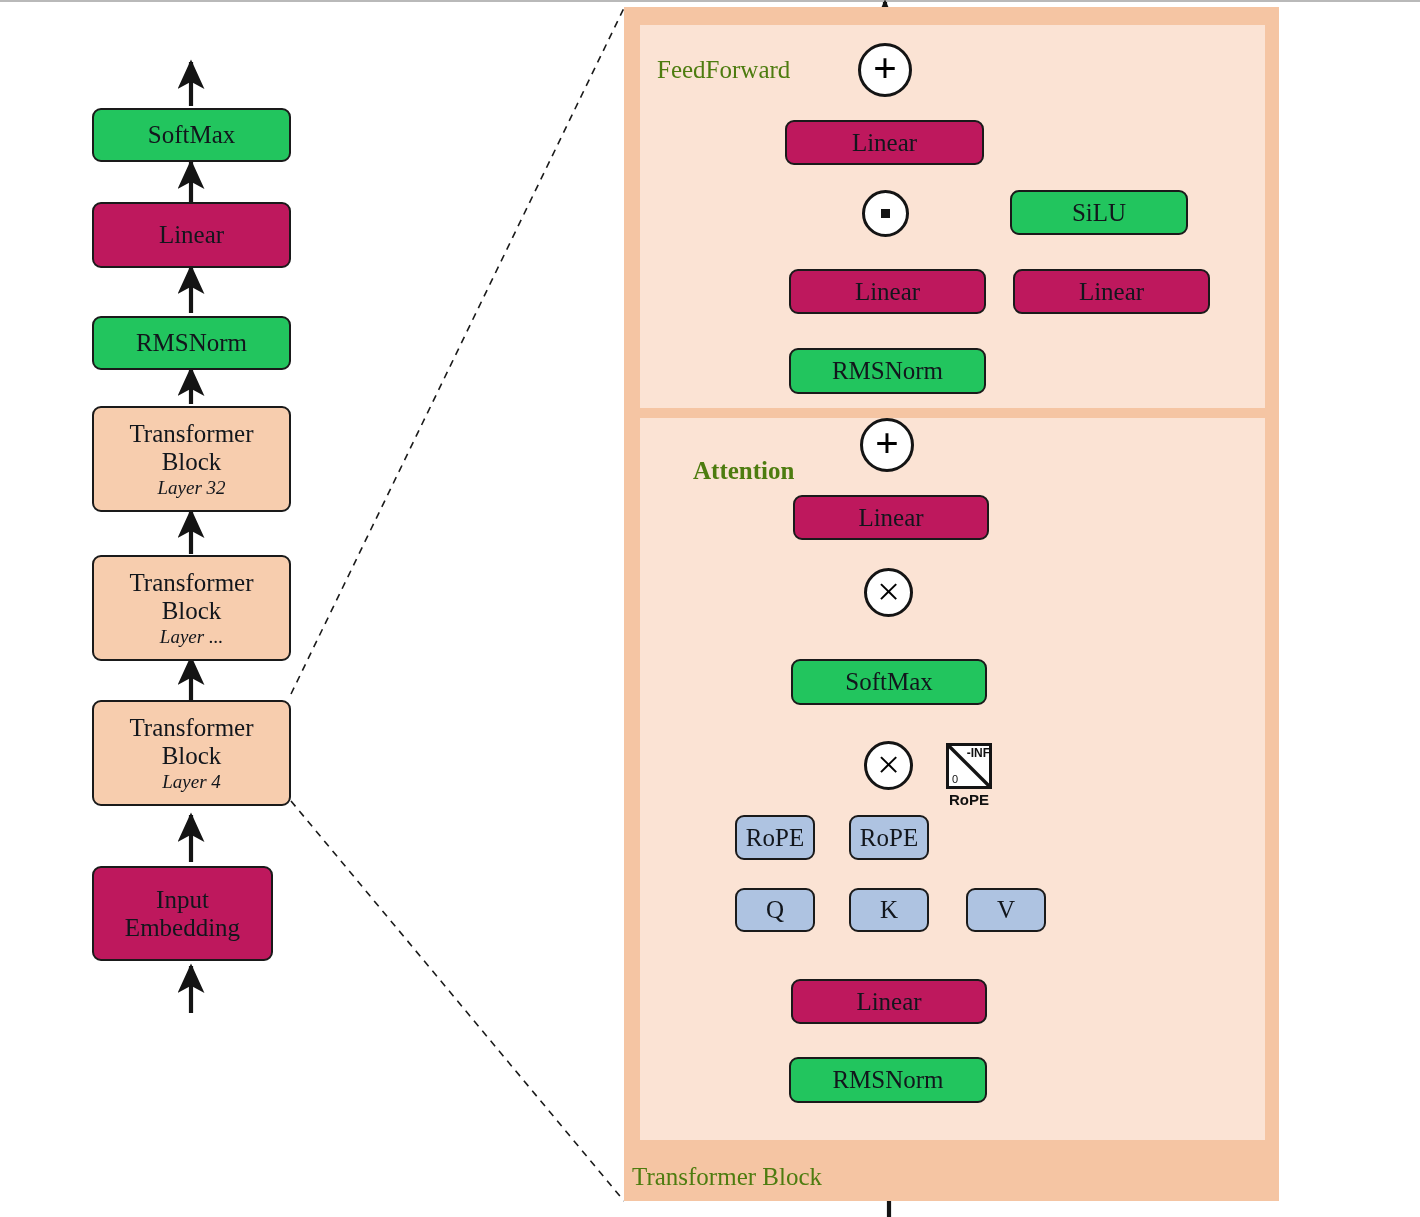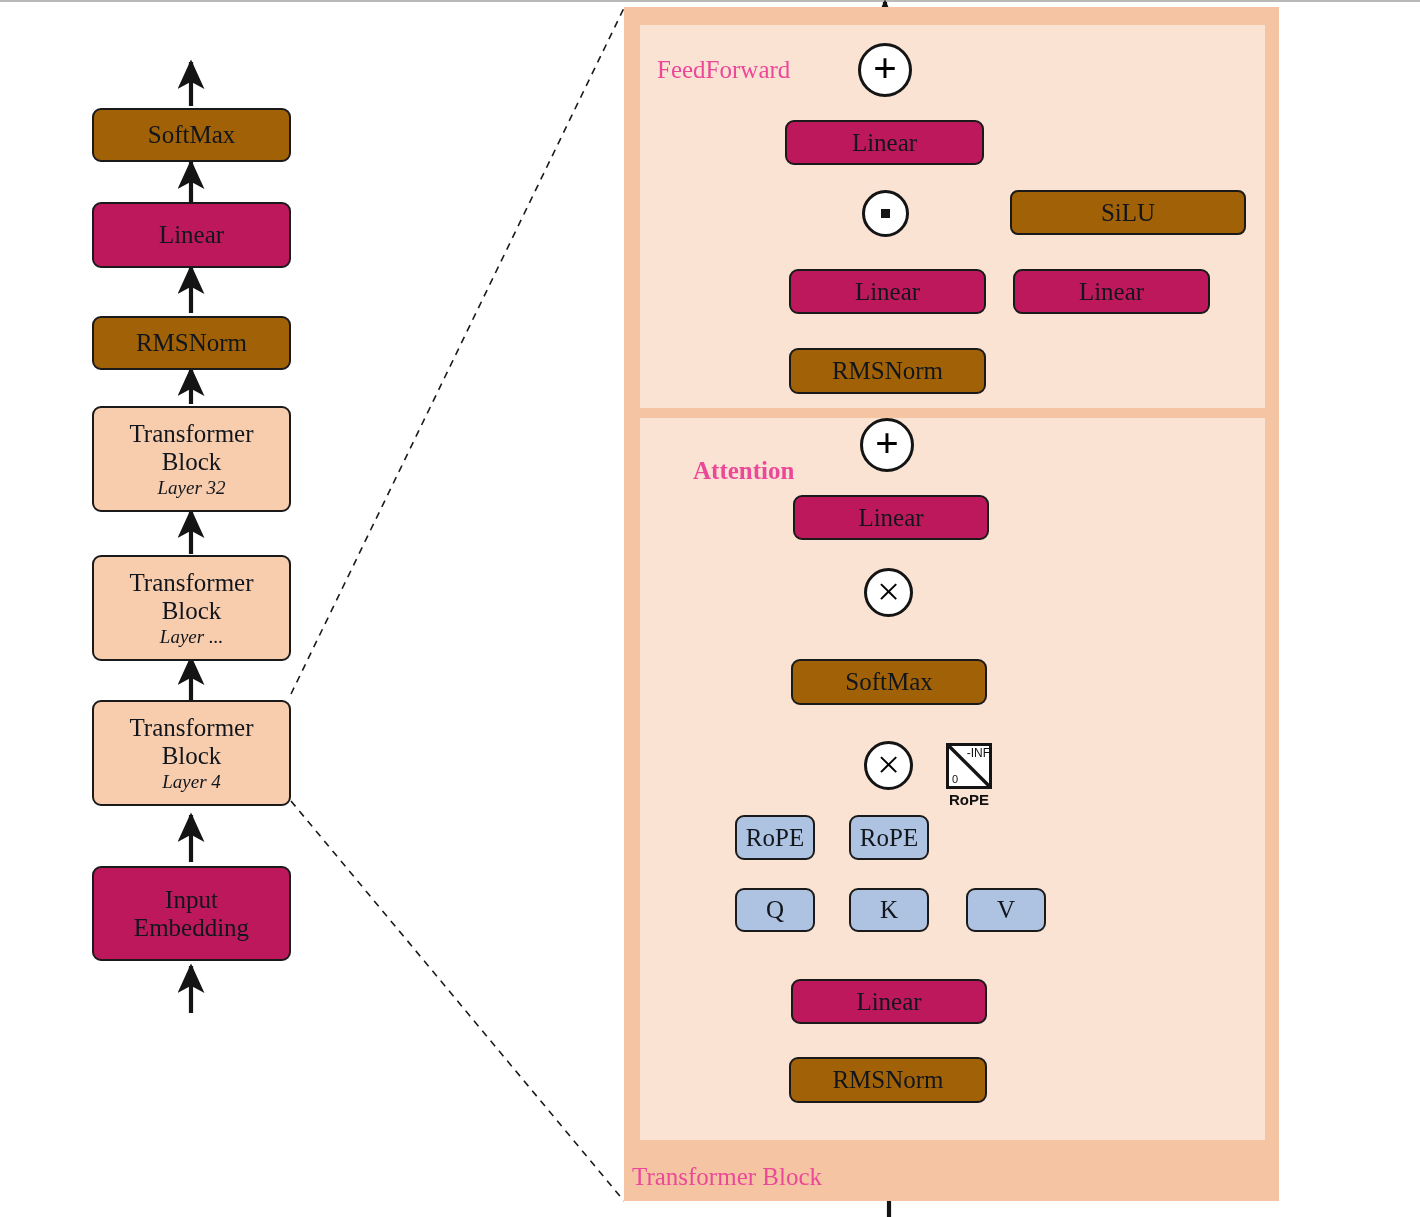--- a/index.html
+++ b/index.html
@@ -14,21 +14,21 @@
     border-radius:9px;
     display:flex;
     flex-direction:column;
     align-items:center;
     justify-content:center;
     text-align:center;
     color:#12161c;
     font-family:"Liberation Serif", serif;
     line-height:1.12;
   }
-  .node.green{background:#a16207;}
+  .node.green{background:#22c55e;}
   .node.blue{background:#be185d;}
   .node.blue-dark{background:#aec3e1;}
   .node.orange{background:#f7cdae;}
 
   .node .main{font-size:25px;}
   .node .sub{font-size:19px;margin-top:1px;font-style:italic;}
 
   
   .outer-panel{
     position:absolute;
@@ -37,21 +37,21 @@
   }
   .inner-panel{
     position:absolute;
     background:#fbe3d4;
     box-sizing:border-box;
   }
   .panel-label{
     position:absolute;
     font-family:"Liberation Serif", serif;
     font-size:25px;
-    color:#ec4899;
+    color:#4d7c0f;
     white-space:nowrap;
   }
 
   
   .op{
     position:absolute;
     box-sizing:border-box;
     border:3px solid #141414;
     border-radius:50%;
     background:#ffffff;
@@ -70,21 +70,21 @@
     background:#ffffff;
   }
   .mask-zero{
     position:absolute;left:3px;bottom:1px;
     font-family:"Liberation Sans", sans-serif;
     font-size:11px;color:#111;
   }
   .mask-inf{
     position:absolute;right:-1px;top:0px;
     font-family:"Liberation Sans", sans-serif;
-    font-size:12px;font-weight:normal;color:#111;
+    font-size:12px;font-weight:bold;color:#111;
   }
   .mask-cap{
     position:absolute;left:50%;transform:translateX(-50%);
     top:48px;
     font-family:"Liberation Sans", sans-serif;
     font-size:15px;font-weight:bold;color:#111;
     white-space:nowrap;
   }
 
   svg.wires{position:absolute;left:0;top:0;width:1420px;height:1217px;pointer-events:none;}
@@ -196,21 +196,21 @@
   <div class="node orange" style="left:92px;top:555px;width:199px;height:106px;">
     <span class="main" style="max-width:150px;">Transformer Block</span>
     <span class="sub">Layer ...</span>
   </div>
 
   <div class="node orange" style="left:92px;top:700px;width:199px;height:106px;">
     <span class="main" style="max-width:150px;">Transformer Block</span>
     <span class="sub">Layer 4</span>
   </div>
 
-  <div class="node blue" style="left:92px;top:866px;width:199px;height:95px;">
+  <div class="node blue" style="left:92px;top:866px;width:181px;height:95px;">
     <span class="main" style="max-width:150px;">Input Embedding</span>
   </div>
 
   <div class="outer-panel" style="left:624px;top:7px;width:655px;height:1194px;"></div>
 
   <div class="inner-panel" style="left:640px;top:25px;width:625px;height:383px;"></div>
 
   <div class="inner-panel" style="left:640px;top:418px;width:625px;height:722px;"></div>
 
   <div class="panel-label" style="left:657px;top:56px;">FeedForward</div>
@@ -224,21 +224,21 @@
   </div>
 
   <div class="node blue" style="left:785px;top:120px;width:199px;height:45px;">
     <span class="main">Linear</span>
   </div>
 
   <div class="op" style="left:862px;top:190px;width:47px;height:47px;">
     <span style="display:block;width:9px;height:9px;background:#141414;"></span>
   </div>
 
-  <div class="node green" style="left:1010px;top:190px;width:236px;height:45px;border-radius:8px;">
+  <div class="node green" style="left:1010px;top:190px;width:178px;height:45px;">
     <span class="main">SiLU</span>
   </div>
 
   <div class="node blue" style="left:789px;top:269px;width:197px;height:45px;">
     <span class="main">Linear</span>
   </div>
 
   <div class="node blue" style="left:1013px;top:269px;width:197px;height:45px;">
     <span class="main">Linear</span>
   </div>

